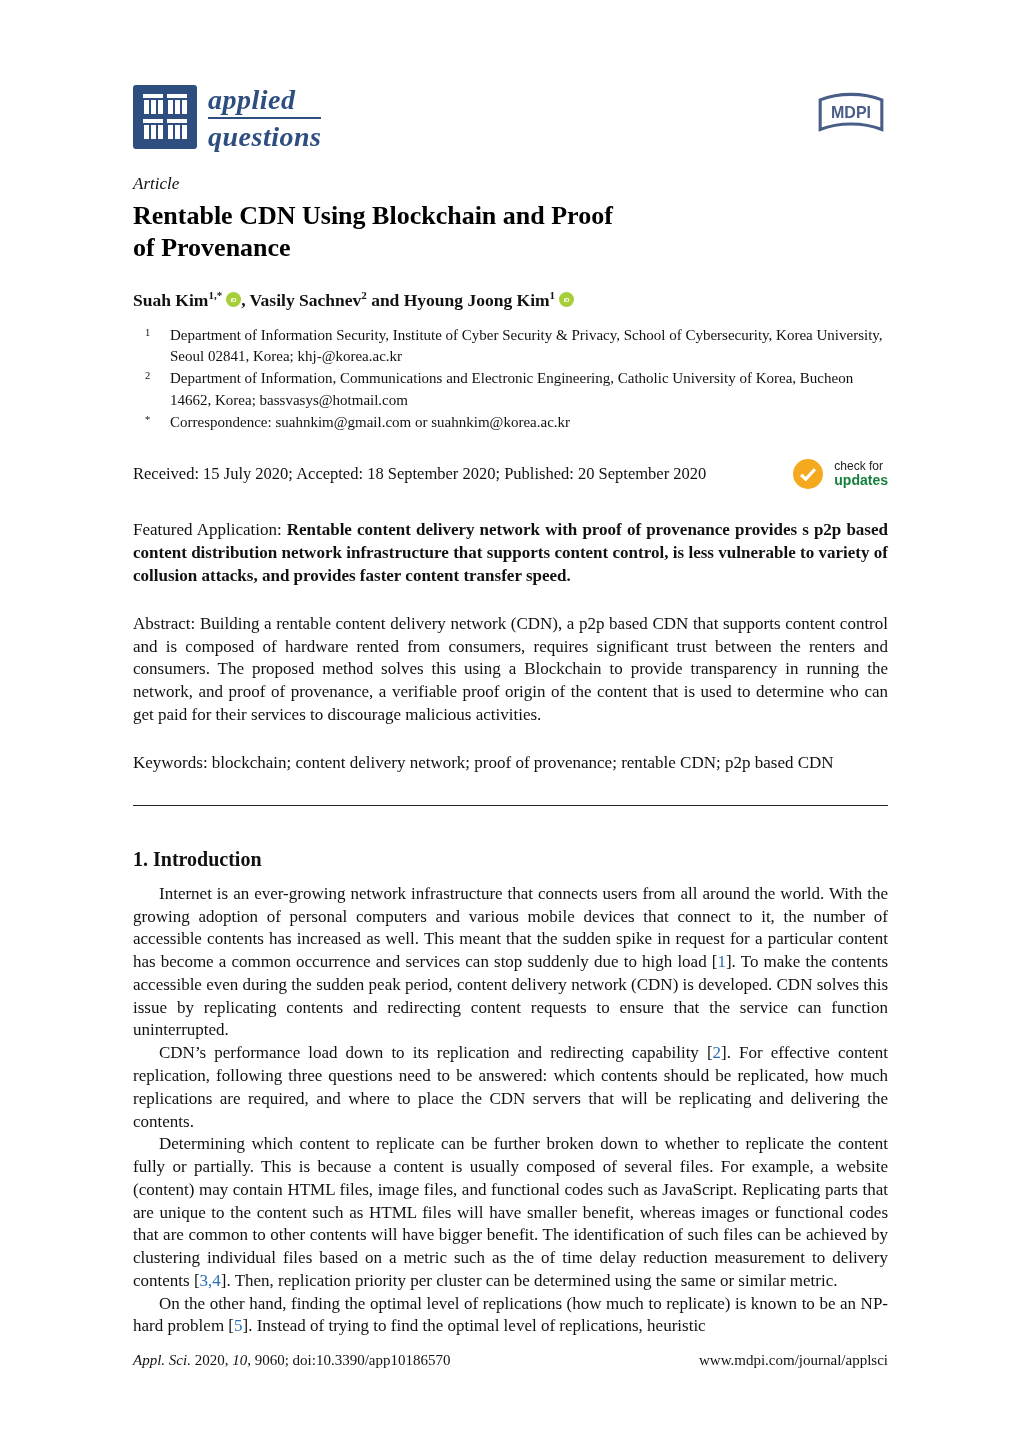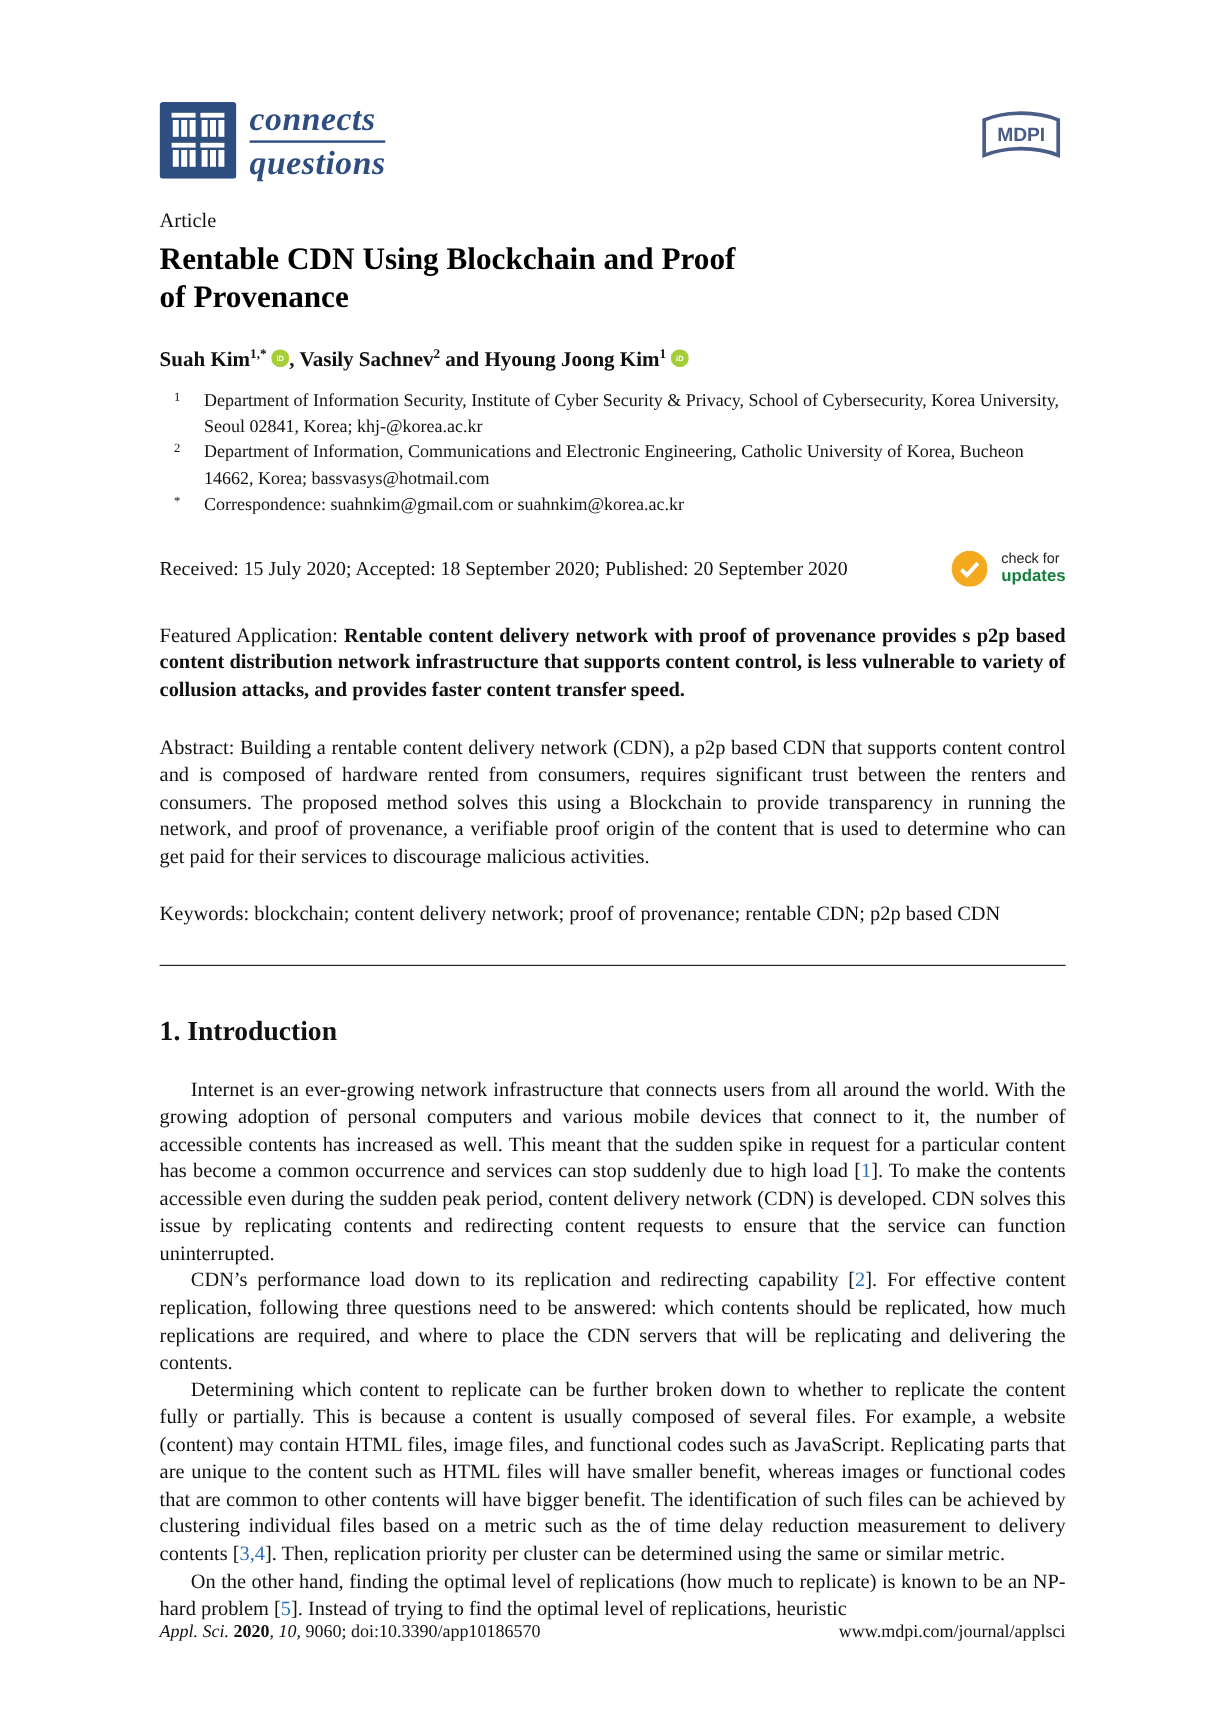--- a/index.html
+++ b/index.html
@@ -13,21 +13,21 @@
   .masthead{display:flex;justify-content:space-between;align-items:flex-start;}
   .journal-logo{display:flex;align-items:flex-start;}
   .emblem svg{width:64px;height:64px;display:block;}
   .wordmark{margin-left:11px;color:#2e4e80;font-style:italic;font-weight:bold;}
   .wm1,.wm2{display:block;font-size:28px;line-height:1.05;letter-spacing:.5px;}
   .wm-rule{display:block;height:2px;background:#2e4e80;margin:3px 0;}
   .mdpi-logo{margin-top:6px;}
   .mdpi-logo svg{width:74px;height:56px;display:block;}
 
   
-  .article-type{margin-top:22px;font-size:17px;}
+  .article-type{margin-top:22px;font-style:italic;font-size:17px;}
   .title{margin:6px 0 0 0;font-size:26px;line-height:1.25;font-weight:bold;color:#000;}
   .authors{margin-top:24px;font-size:17.5px;font-weight:bold;}
   .authors sup{font-size:11px;}
   .orcid{display:inline-block;width:15px;height:15px;margin-left:4px;vertical-align:-1px;}
   .orcid svg{width:15px;height:15px;display:block;}
 
   
   .affiliations{margin-top:14px;font-size:15px;line-height:1.45;}
   .aff{display:flex;}
   .aff-marker{flex:0 0 37px;box-sizing:border-box;padding-left:12px;}
@@ -46,29 +46,29 @@
   .ct2{font-size:14px;font-weight:bold;color:#15803d;}
 
   
   .featured{margin:30px 0 0 0;font-weight:bold;text-align:justify;font-size:17px;line-height:1.33;}
   .abstract{margin:26px 0 0 0;text-align:justify;font-size:17px;line-height:1.33;}
   .keywords{margin:26px 0 0 0;text-align:justify;font-size:17px;line-height:1.33;}
   .block-label{font-weight:normal;}
   .rule{border:none;border-top:1.4px solid #222;margin:30px 0 0 0;}
 
   
-  .section-heading{margin:42px 0 24px 0;font-size:23px;font-weight:bold;}
+  .section-heading{margin:42px 0 12px 0;font-size:20px;font-weight:bold;}
   .body-par{margin:0;font-size:17px;line-height:1.34;text-align:justify;text-indent:26px;}
   .cite{color:#2a70b8;text-decoration:none;cursor:pointer;}
 
   
   .page-footer{position:absolute;left:133px;right:132px;top:1352px;display:flex;
                justify-content:space-between;font-size:15px;}
   .it{font-style:italic;}
-  .bd{font-weight:bold;text-align:right;}
+  .bd{font-weight:normal;text-align:right;}
   .footer-right{color:#111;text-decoration:none;cursor:pointer;}
 </style>
 </head>
 <body>
 
 <div class="page">
 
   <header class="masthead">
     <div class="journal-logo">
       <span class="emblem">
@@ -88,21 +88,21 @@
             <rect x="18" y="40" width="5" height="14"></rect>
             <rect x="25" y="40" width="5" height="14"></rect>
             <rect x="34" y="34" width="20" height="4"></rect>
             <rect x="35" y="40" width="5" height="14"></rect>
             <rect x="42" y="40" width="5" height="14"></rect>
             <rect x="49" y="40" width="5" height="14"></rect>
           </g>
         </svg>
       </span>
       <span class="wordmark">
-        <span class="wm1">connects</span>
+        <span class="wm1">applied</span>
         <span class="wm-rule"></span>
         <span class="wm2">questions</span>
       </span>
     </div>
     <div class="mdpi-logo">
       <svg viewBox="0 0 120 90" aria-hidden="true">
         <path d="M10 14 C40 2 80 2 110 14 L110 62 C80 50 40 50 10 62 Z" fill="#ffffff" stroke="#4a5d87" stroke-width="5"></path>
         <text x="60" y="43" text-anchor="middle" font-size="26" font-weight="bold" fill="#4a5d87" font-family="Liberation Sans, sans-serif">MDPI</text>
       </svg>
     </div>

